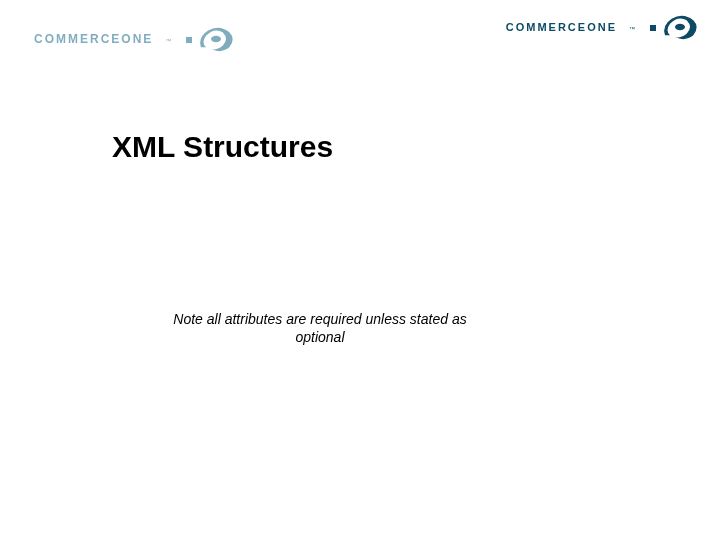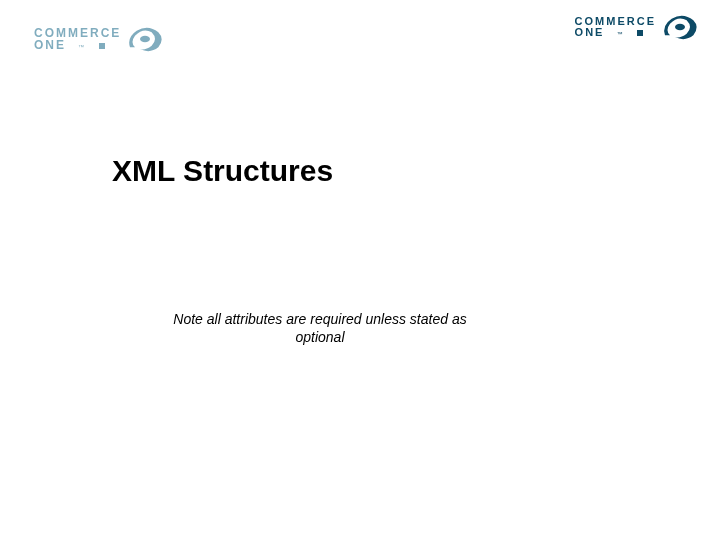--- a/index.html
+++ b/index.html
@@ -22,21 +22,21 @@
       left: 34px;
       opacity: 0.55;
     }
     .logo-right {
       position: absolute;
       top: 10px;
       right: 20px;
     }
     .logo-text {
       display: flex;
-      flex-direction: column;
+      flex-direction: row;
       font-family: Arial, Helvetica, sans-serif;
       font-weight: 800;
       letter-spacing: 2px;
       line-height: 1.0;
     }
     .logo-left .logo-text { font-size: 12px; color: #1a6a8a; }
     .logo-right .logo-text { font-size: 11px; color: #0d4a66; }
     .logo-text .line2 {
       display: flex;
       align-items: baseline;
@@ -65,21 +65,20 @@
     .logo-right .swirl { color: #0d4a66; }
 
     .slide-title {
       position: absolute;
       top: 130px;
       left: 112px;
       font-size: 30px;
       font-weight: 700;
       color: #000;
       font-family: Arial, Helvetica, sans-serif;
-      margin-top: 24px;
     }
     .note {
       position: absolute;
       top: 310px;
       left: 160px;
       width: 320px;
       text-align: center;
       font-style: italic;
       font-size: 14px;
       color: #000;

